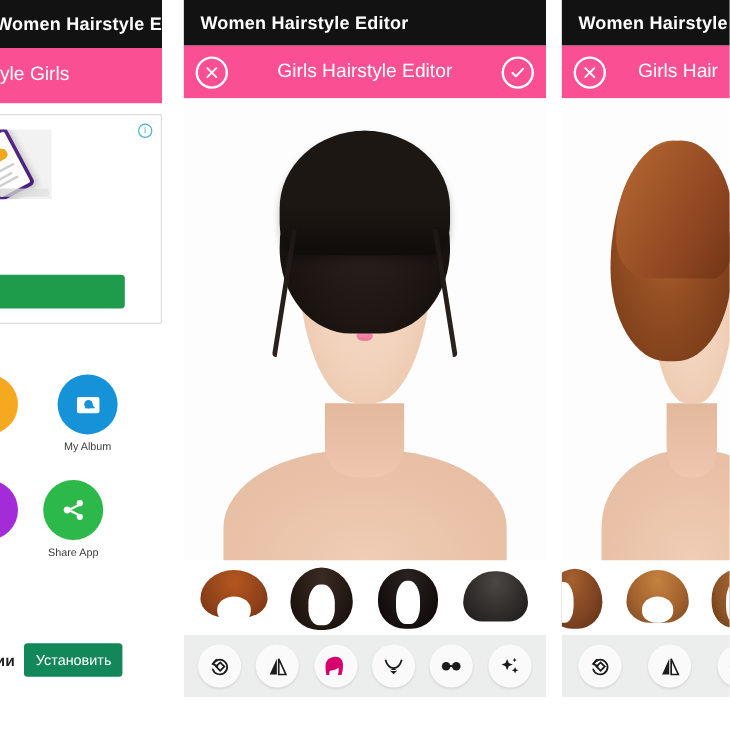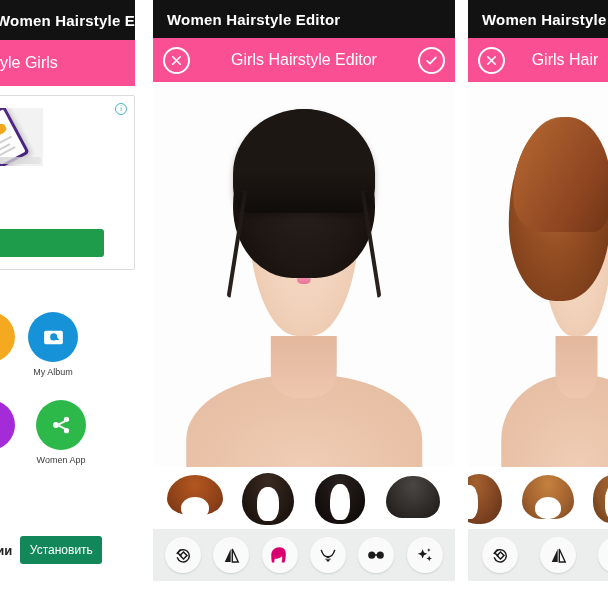--- a/index.html
+++ b/index.html
@@ -140,21 +140,21 @@
 
     <div class="grid-ico-wrap" style="left:-22px; top:312px; width:60px;">
       <div class="grid-ico" style="width:50px;height:50px;background:#F5A920;">
         <svg viewBox="0 0 24 24" width="24" height="24" fill="#fff">
             <path d="M12 2l2.9 6.3 6.9.8-5.1 4.7 1.4 6.8L12 17.3 5.9 20.6l1.4-6.8L2.2 9.1l6.9-.8z"></path>
           </svg>
       </div>
       <div class="grid-label"></div>
     </div>
 
-    <div class="grid-ico-wrap" style="left:40px; top:312px; width:62px;">
+    <div class="grid-ico-wrap" style="left:60px; top:312px; width:62px;">
       <div class="grid-ico" style="width:50px;height:50px;background:#1592D8;">
         <svg viewBox="0 0 24 24" width="25" height="25">
             <rect x="3" y="5.5" width="18" height="13" rx="1.6" fill="#fff"></rect>
             <circle cx="12.2" cy="11.4" r="3.4" fill="#1592D8"></circle>
             <path d="M9 14.5l2.4-2.6 1.7 1.8 2-2.2 2.6 3z" fill="#1592D8"></path>
           </svg>
       </div>
       <div class="grid-label">My Album</div>
     </div>
 
@@ -169,21 +169,21 @@
 
     <div class="grid-ico-wrap" style="left:48px; top:400px; width:62px;">
       <div class="grid-ico" style="width:50px;height:50px;background:#2DB84A;">
         <svg viewBox="0 0 24 24" width="24" height="24" fill="#fff">
           <circle cx="17.5" cy="6.3" r="2.6"></circle>
             <circle cx="17.5" cy="17.7" r="2.6"></circle>
           <circle cx="7" cy="12" r="2.9"></circle>
           <path d="M9.2 10.6l6.6-3.4.9 1.7-6.6 3.4zM9.2 13.4l6.6 3.4.9-1.7-6.6-3.4z"></path>
         </svg>
       </div>
-      <div class="grid-label">Women App</div>
+      <div class="grid-label">Share App</div>
     </div>
 
     <div style="position:absolute;left:-12px;bottom:22px;width:165px;height:40px;
                 display:flex;align-items:center;gap:8px;">
       <span class="ad-text" style="margin-left:4px;">тиции</span>
       <div class="install-btn teal" style="width:82px;height:28px;">
         <span>Установить</span>
       </div>
     </div>
   </div>

